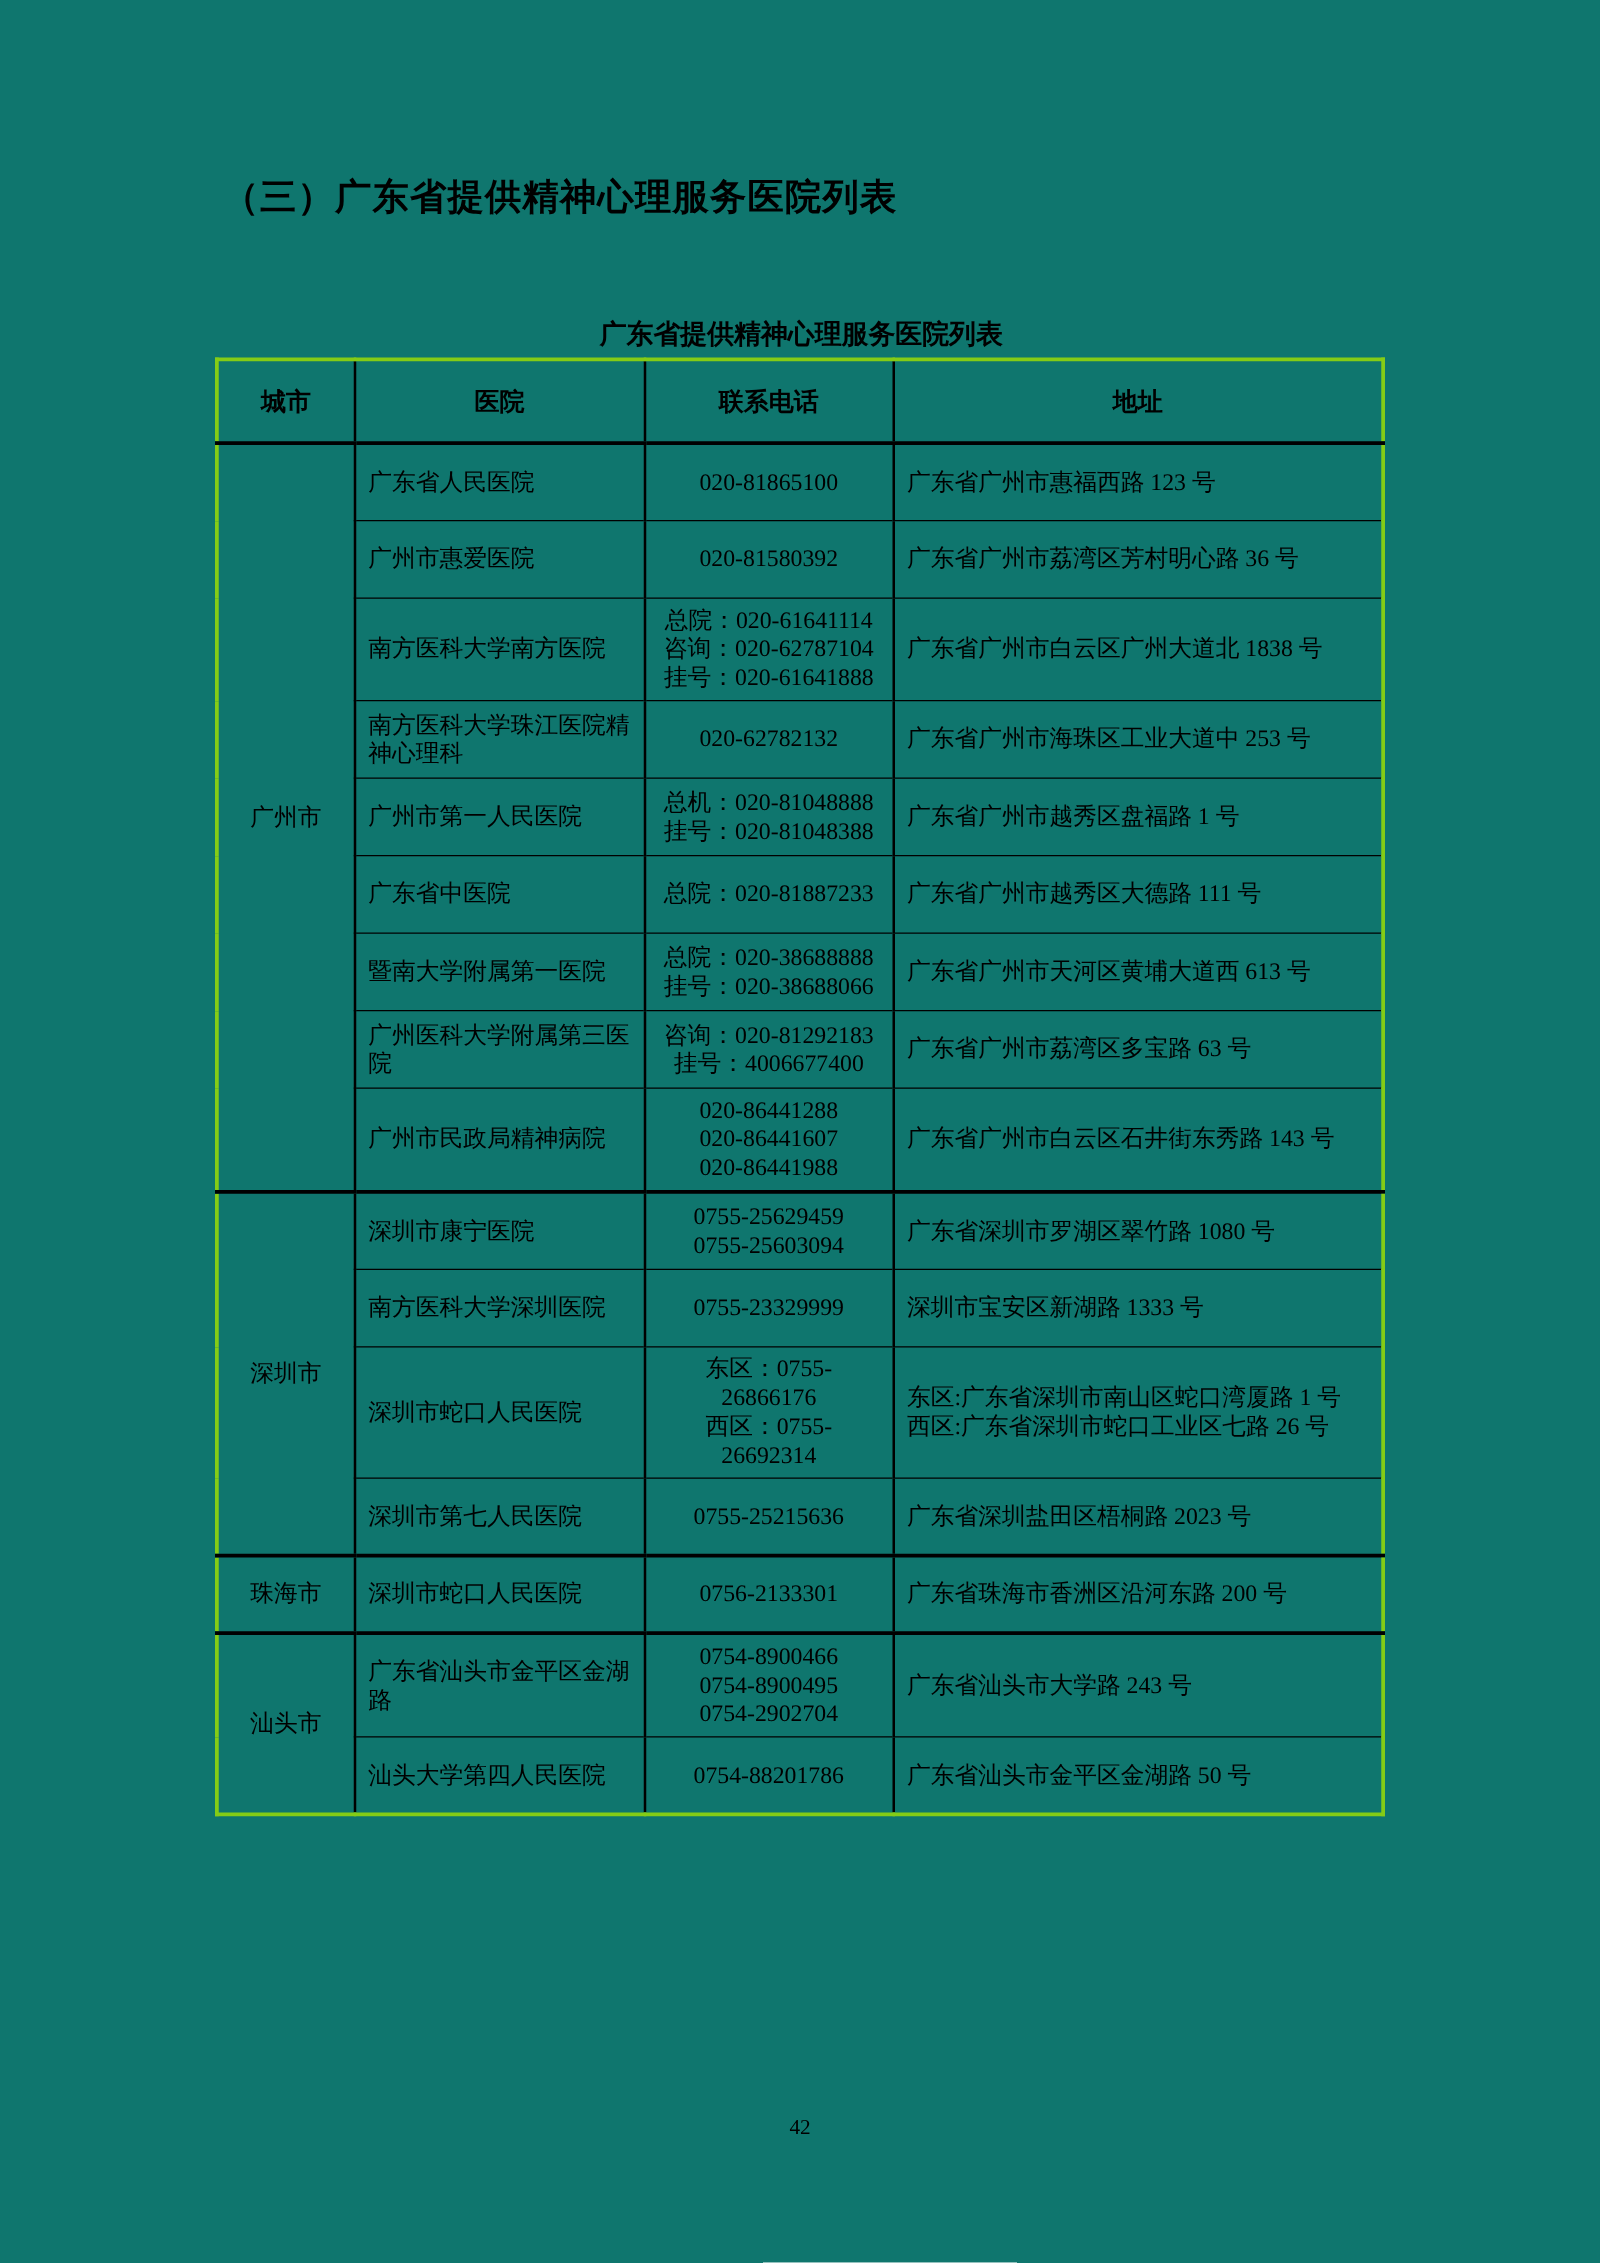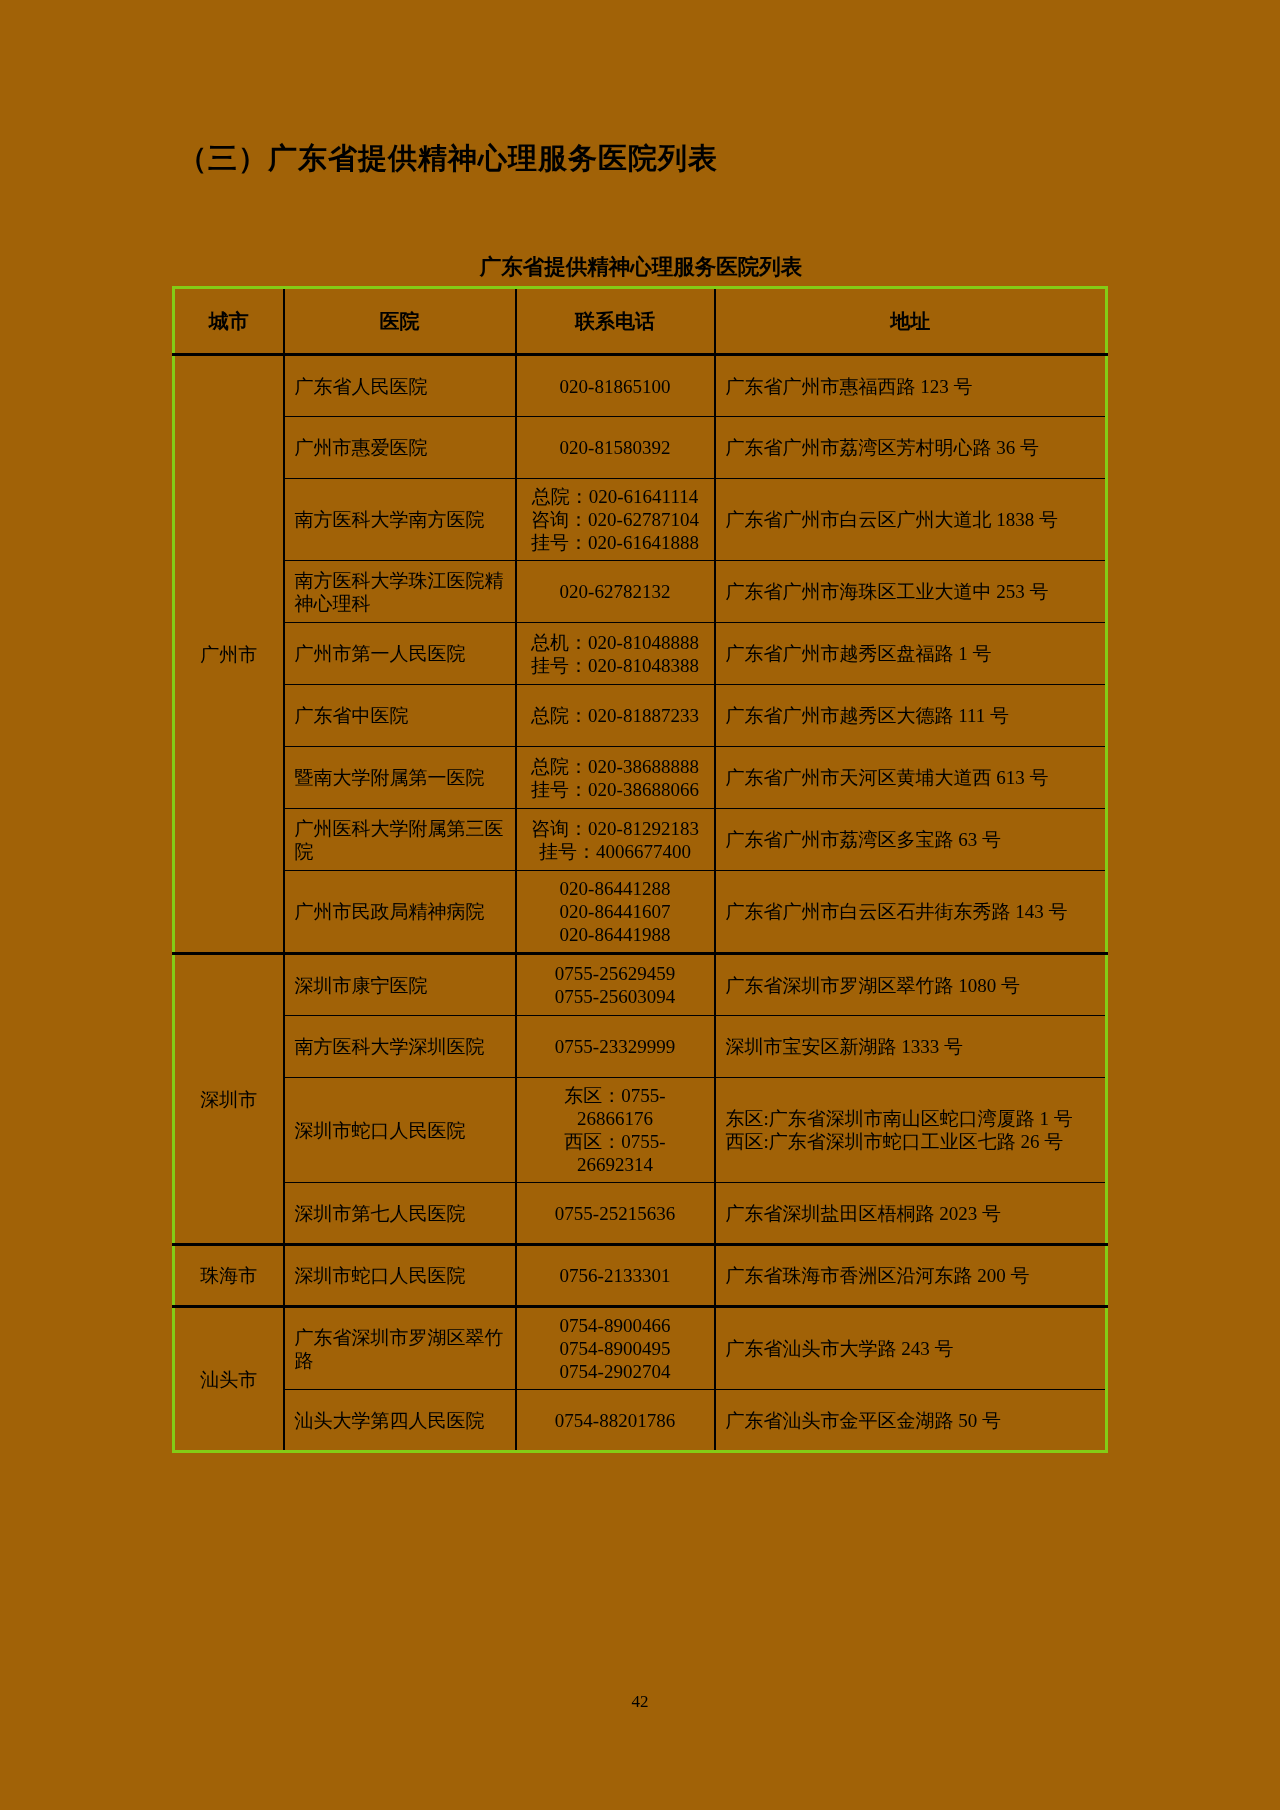--- a/index.html
+++ b/index.html
@@ -11,21 +11,21 @@
     width: 1280px;
     height: 1810px;
     position: relative;
     font-family: "Liberation Serif", "DejaVu Serif", serif;
     color: #000000;
   }
   .page {
     position: absolute;
     left: 0; top: 0;
     width: 1280px; height: 1810px;
-    background: #a16207;
+    background: #0f766e;
     overflow: hidden;
   }
   .content {
     position: absolute;
     left: 170px;
     top: 0;
     width: 942px;
   }
   h1.section-heading {
     margin: 140px 0 0 8px;
@@ -271,21 +271,21 @@
             <td class="hospital-cell">深圳市蛇口人民医院</td>
             <td class="phone-cell">
               <span class="cell-line">0756-2133301</span>
             </td>
             <td class="address-cell">
               <span class="cell-line">广东省珠海市香洲区沿河东路 200 号</span>
             </td>
           </tr>
           <tr class="group-start">
             <td class="city-cell" rowspan="2">汕头市</td>
-            <td class="hospital-cell">广东省深圳市罗湖区翠竹路</td>
+            <td class="hospital-cell">广东省汕头市金平区金湖路</td>
             <td class="phone-cell">
               <span class="cell-line">0754-8900466</span>
               <span class="cell-line">0754-8900495</span>
               <span class="cell-line">0754-2902704</span>
             </td>
             <td class="address-cell">
               <span class="cell-line">广东省汕头市大学路 243 号</span>
             </td>
           </tr>
           <tr>

